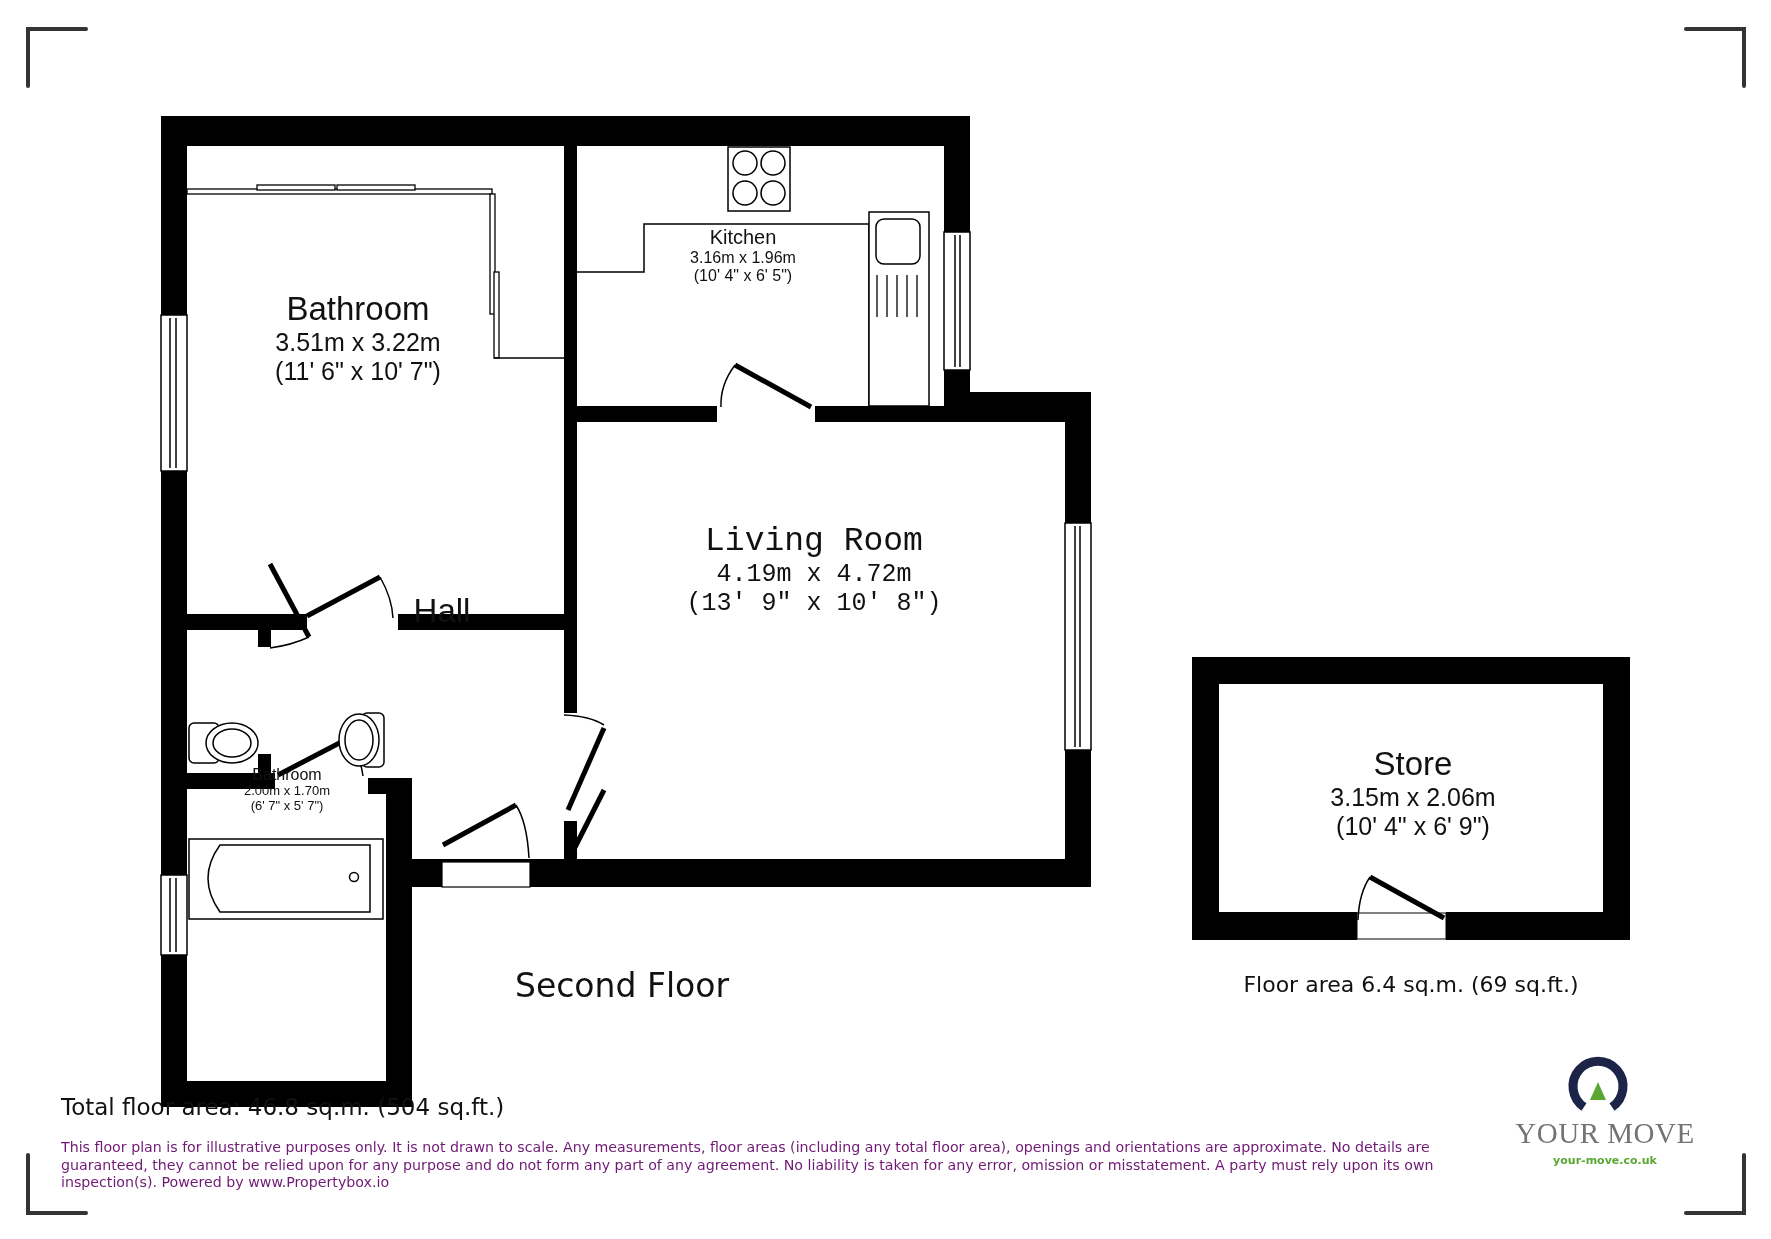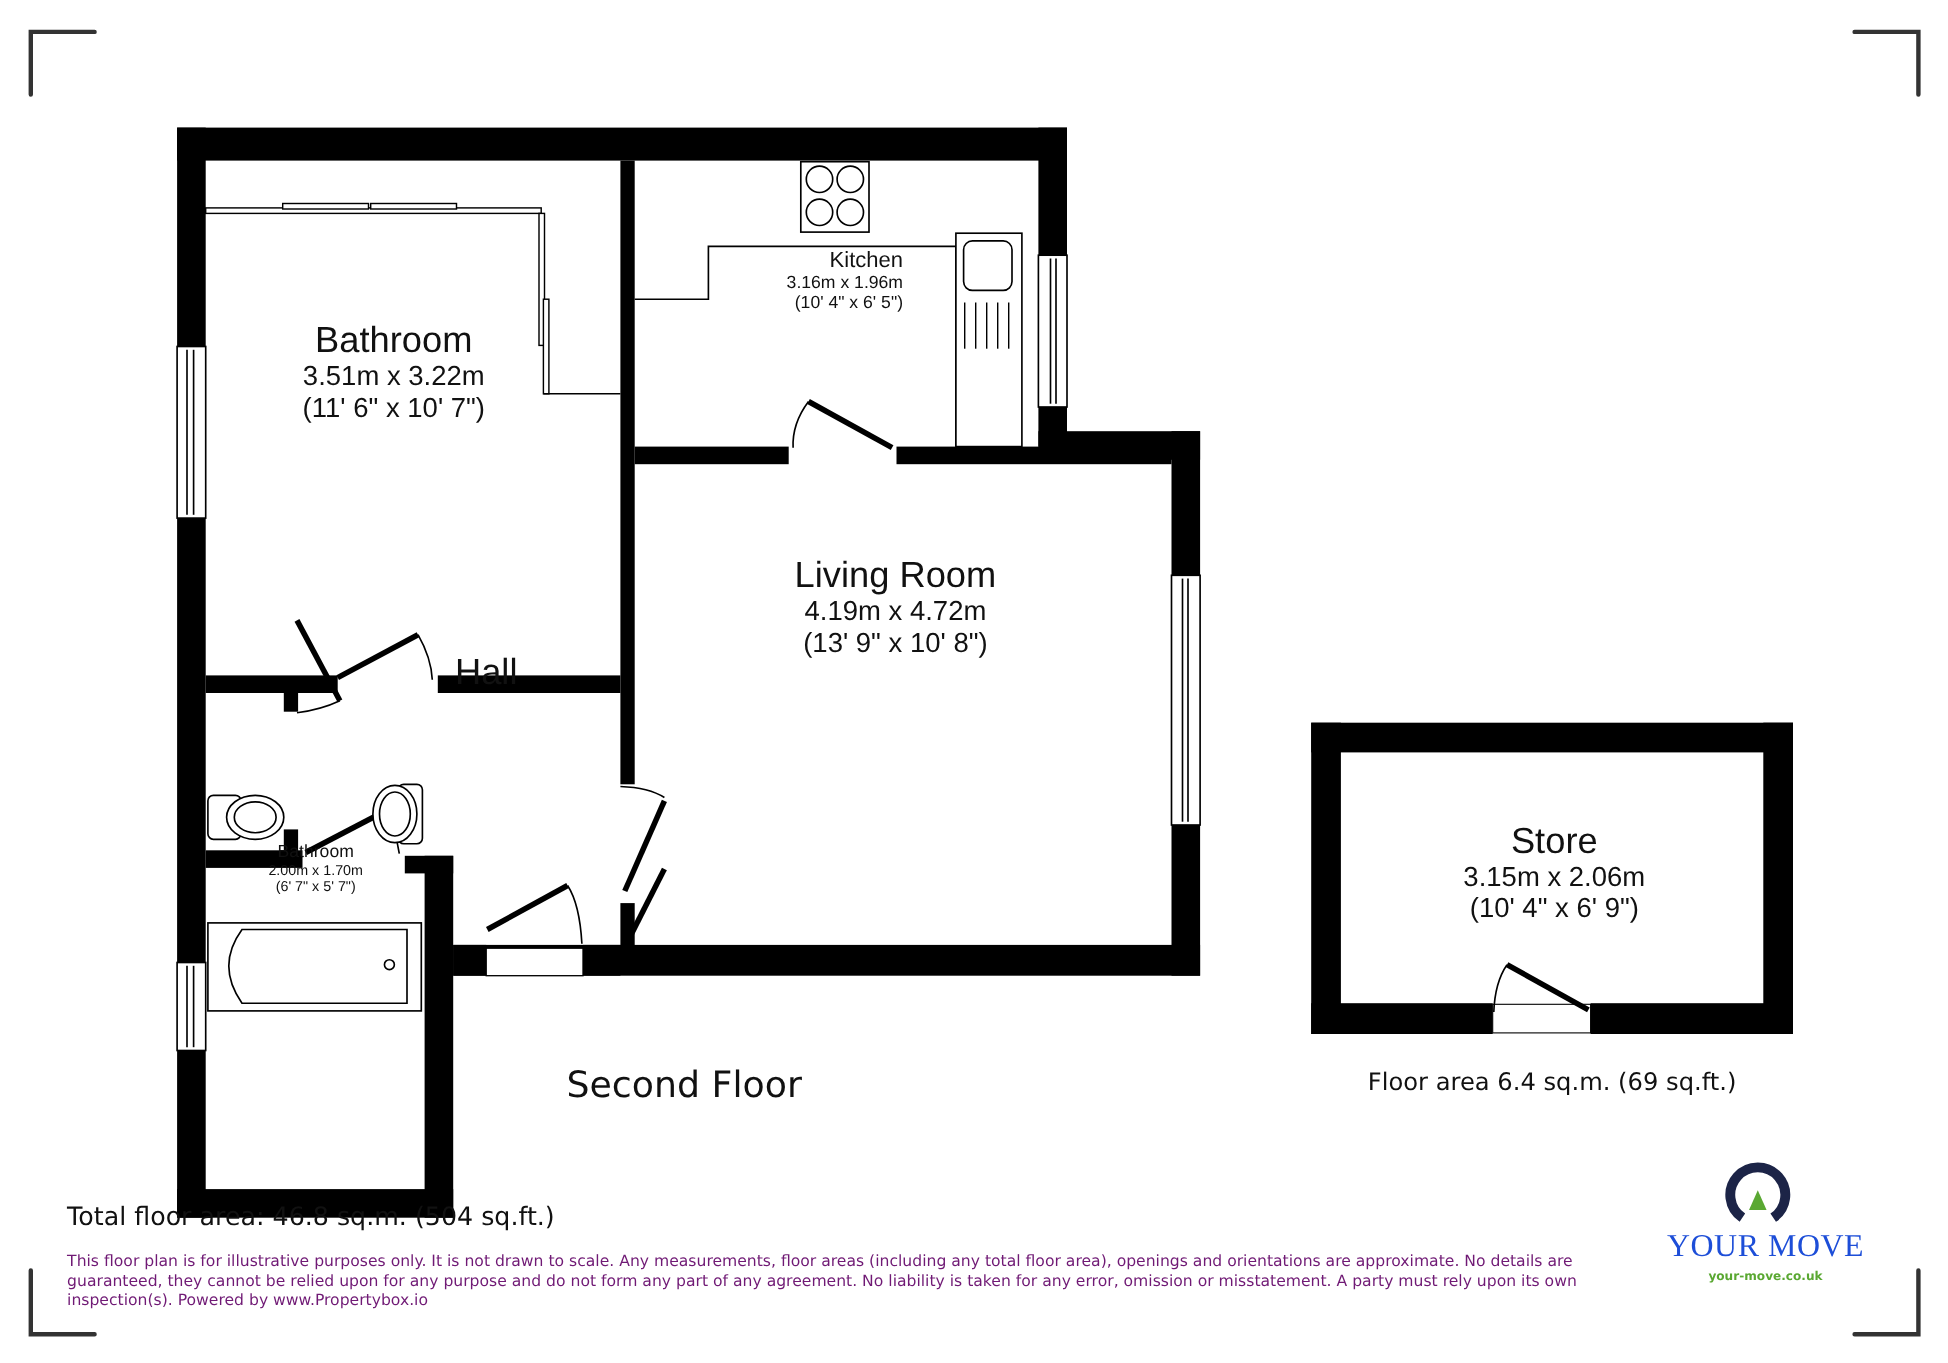--- a/index.html
+++ b/index.html
@@ -13,21 +13,21 @@
   .small .name { font-size:20px; }
   .small .dim { font-size:16px; }
   .xs .name { font-size:16px; }
   .xs .dim { font-size:13px; }
   .floor-title { position:absolute; transform:translateX(-50%); text-align:right; font-family:"DejaVu Sans", sans-serif; white-space:nowrap; }
   .floor-title .t { display:block; font-size:33px; }
   .floor-title .a { display:block; font-size:22px; margin-top:6px; }
   .total { position:absolute; left:61px; top:1094px; font-size:23px; font-family:"DejaVu Sans", sans-serif; }
   .disclaimer { position:absolute; left:61px; top:1139px; width:1380px; font-size:14.2px; line-height:17.5px; color:#701a75; font-family:"DejaVu Sans", sans-serif; }
   .logo { position:absolute; left:1515px; top:1055px; width:180px; text-align:center; }
-  .logo .brand { display:block; font-family:"Liberation Serif", serif; font-size:29px; color:#1d4ed8; letter-spacing:0.5px; margin-top:2px; }
+  .logo .brand { display:block; font-family:"Liberation Serif", serif; font-size:29px; color:#737373; letter-spacing:0.5px; margin-top:2px; }
   .logo .url { display:block; font-family:"DejaVu Sans", sans-serif; font-size:11px; color:#5aa832; font-weight:bold; margin-top:4px; }
 </style>
 </head>
 <body>
 
 <svg class="plan" width="1771" height="1239" viewBox="0 0 1771 1239" xmlns="http://www.w3.org/2000/svg">
 
   <g stroke="#333" stroke-width="4" fill="none" stroke-linecap="round">
     <polyline points="28,86 28,29 86,29"></polyline>
     <polyline points="1686,29 1744,29 1744,86"></polyline>
@@ -168,26 +168,26 @@
     <path d="M1584,1107 A25,25 0 1 1 1612,1107" stroke="#1c2447" stroke-width="9" fill="none"></path>
     <polygon points="1598,1082 1590,1100 1606,1100" fill="#5aa832"></polygon>
   </g>
 </svg>
 
 <div class="lbl big" style="left:358px; top:290px;">
   <span class="name">Bathroom</span>
   <span class="dim">3.51m x 3.22m</span>
   <span class="dim">(11' 6" x 10' 7")</span>
 </div>
-<div class="lbl small" style="left:768px; top:226px;text-align:right;">
+<div class="lbl small" style="left:743px; top:226px;">
   <span class="name">Kitchen</span>
   <span class="dim">3.16m x 1.96m</span>
   <span class="dim">(10' 4" x 6' 5")</span>
 </div>
-<div class="lbl big" style="left:814px; top:504px;">
+<div class="lbl big" style="left:814px; top:523px;font-family:Liberation Mono, monospace;">
   <span class="name">Living Room</span>
   <span class="dim">4.19m x 4.72m</span>
   <span class="dim">(13' 9" x 10' 8")</span>
 </div>
 <div class="lbl big" style="left:442px; top:592px;">
   <span class="name">Hall</span>
 </div>
 <div class="lbl xs" style="left:287px; top:766px;">
   <span class="name">Bathroom</span>
   <span class="dim">2.00m x 1.70m</span>

